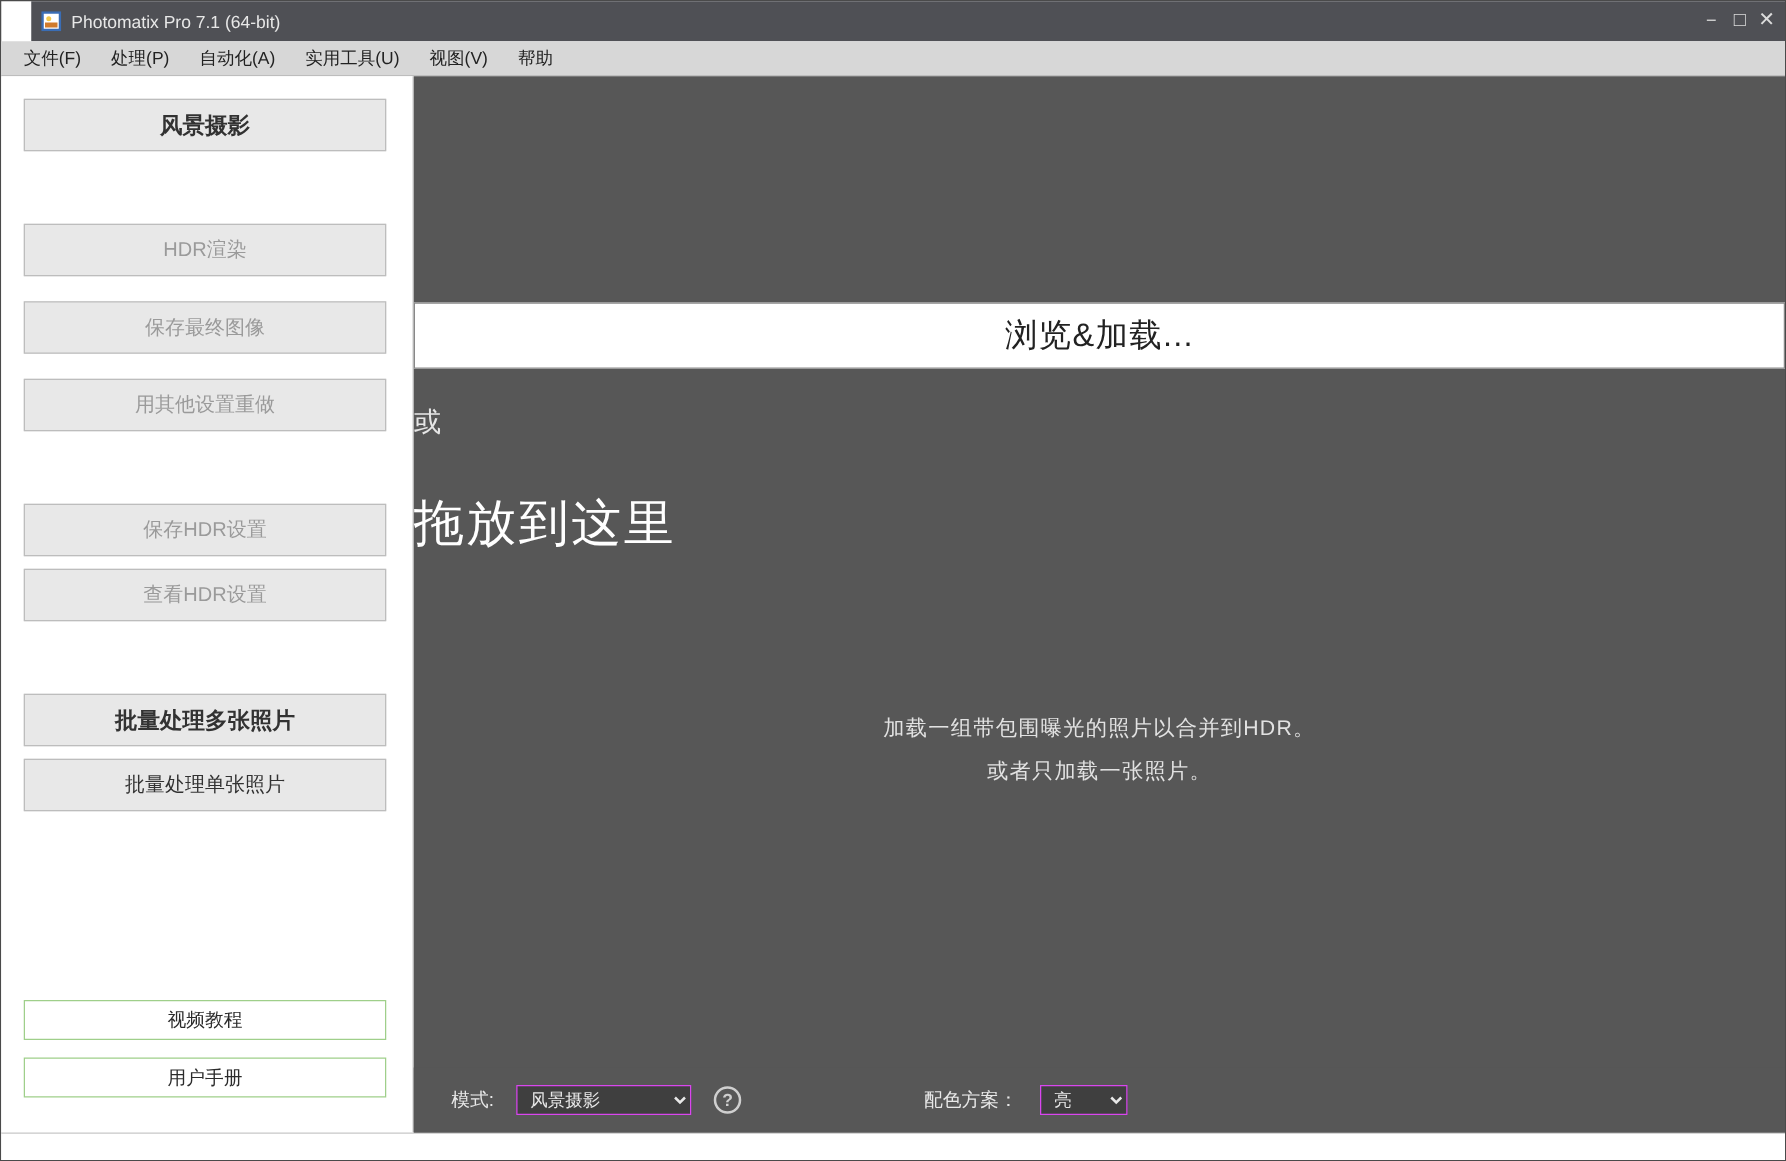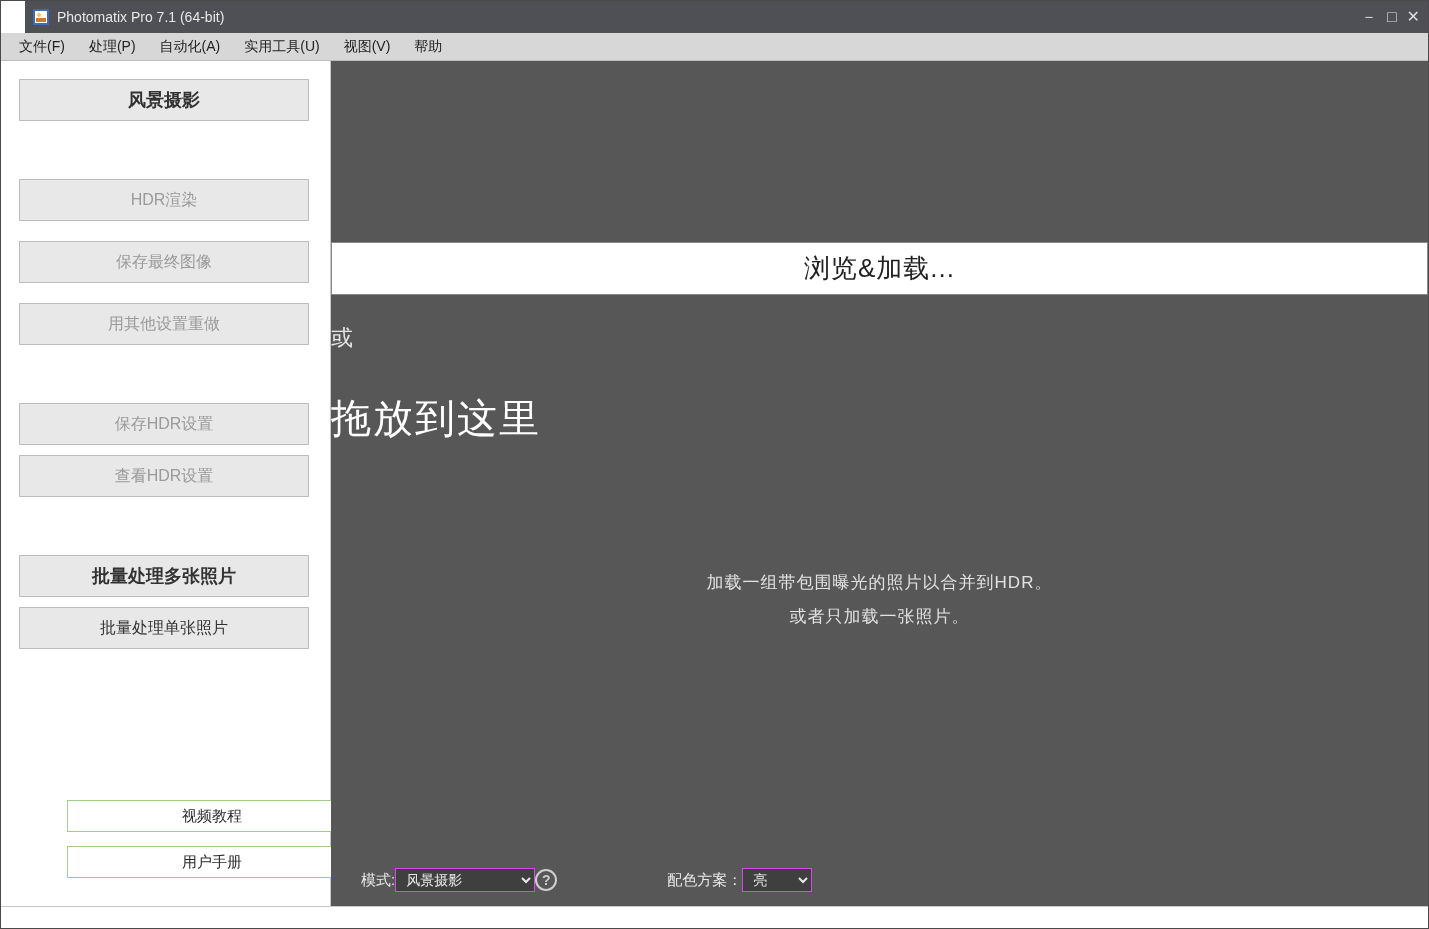--- a/index.html
+++ b/index.html
@@ -19,31 +19,31 @@
 .menubar .menu-item { padding: 3px 12px; cursor: pointer; }
 
 .body { flex: 1; display: flex; min-height: 0; }
 
 .sidebar { width: 330px; background: #ffffff; border-right: 1px solid #c8c8c8; display: flex; flex-direction: column; padding: 18px 18px 14px 18px; }
 .sidebar .btn { display:block; width: 290px; height: 42px; margin-bottom: 10px; background: #e8e8e8; border: 1px solid #bdbdbd; font-size: 16px; color: #323232; cursor: pointer; }
 .sidebar .btn.primary { font-size: 18px; font-weight: 600; }
 .sidebar .btn.disabled { color: #9a9a9a; cursor: default; background:#e8e8e8; }
 .sidebar .gap-lg { height: 48px; }
 .sidebar .gap-fill { flex: 1; }
-.sidebar .link-btn { display:block; width: 290px; height: 32px; background: #fff; border: 1px solid #9fcf8a; color: #2b2b2b; font-size: 15px; margin-bottom: 14px; cursor:pointer;margin-left:48px; }
+.sidebar .link-btn { display:block; width: 290px; height: 32px; background: #fff; border: 1px solid #9fcf8a; color: #2b2b2b; font-size: 15px; margin-bottom: 14px; cursor:pointer; }
 
 .main { flex: 1; background: #575757; position: relative; display:flex; flex-direction:column; }
 .canvas { flex:1; display:flex; flex-direction:column; justify-content:center; padding-bottom:40px; }
 .browse-btn { background:#fff; border:1px solid #888; padding: 8px 44px; font-size: 26px; color:#222; cursor:pointer; letter-spacing:1px; }
 .or-text { color:#e6e6e6; font-size:22px; margin-top:28px; }
 .drop-text { color:#ffffff; font-size:40px; margin-top:38px; letter-spacing:2px; }
 .hint-block { margin-top:120px; text-align:center; }
 .hint-block div { color:#e2e2e2; font-size:17px; line-height:34px; letter-spacing:1px; }
 
-.bottombar { height: 52px; background:#575757; display:flex; align-items:center; padding: 0 30px; color:#e8e8e8; font-size:15px; }
+.bottombar { height: 52px; background:#575757; display:flex; align-items:center; padding: 0 30px; gap:18px; color:#e8e8e8; font-size:15px; }
 .bottombar .label { color:#e8e8e8; }
 .bottombar select { background:#3f3f3f; color:#e8e8e8; border:1px solid #d946ef; font-size:14px; padding:2px 6px; height:24px; }
 .bottombar .mode-select { width:140px; }
 .bottombar .scheme-select { width:70px; }
 .bottombar .help-ico { width:22px; height:22px; border:2px solid #cfcfcf; border-radius:50%; display:flex; align-items:center; justify-content:center; font-size:14px; color:#cfcfcf; cursor:pointer; font-weight:bold; }
 .bottombar .gap { width:110px; }
 
 .statusbar { height: 22px; background:#fff; border-top:1px solid #c8c8c8; }
 </style>
 </head>

